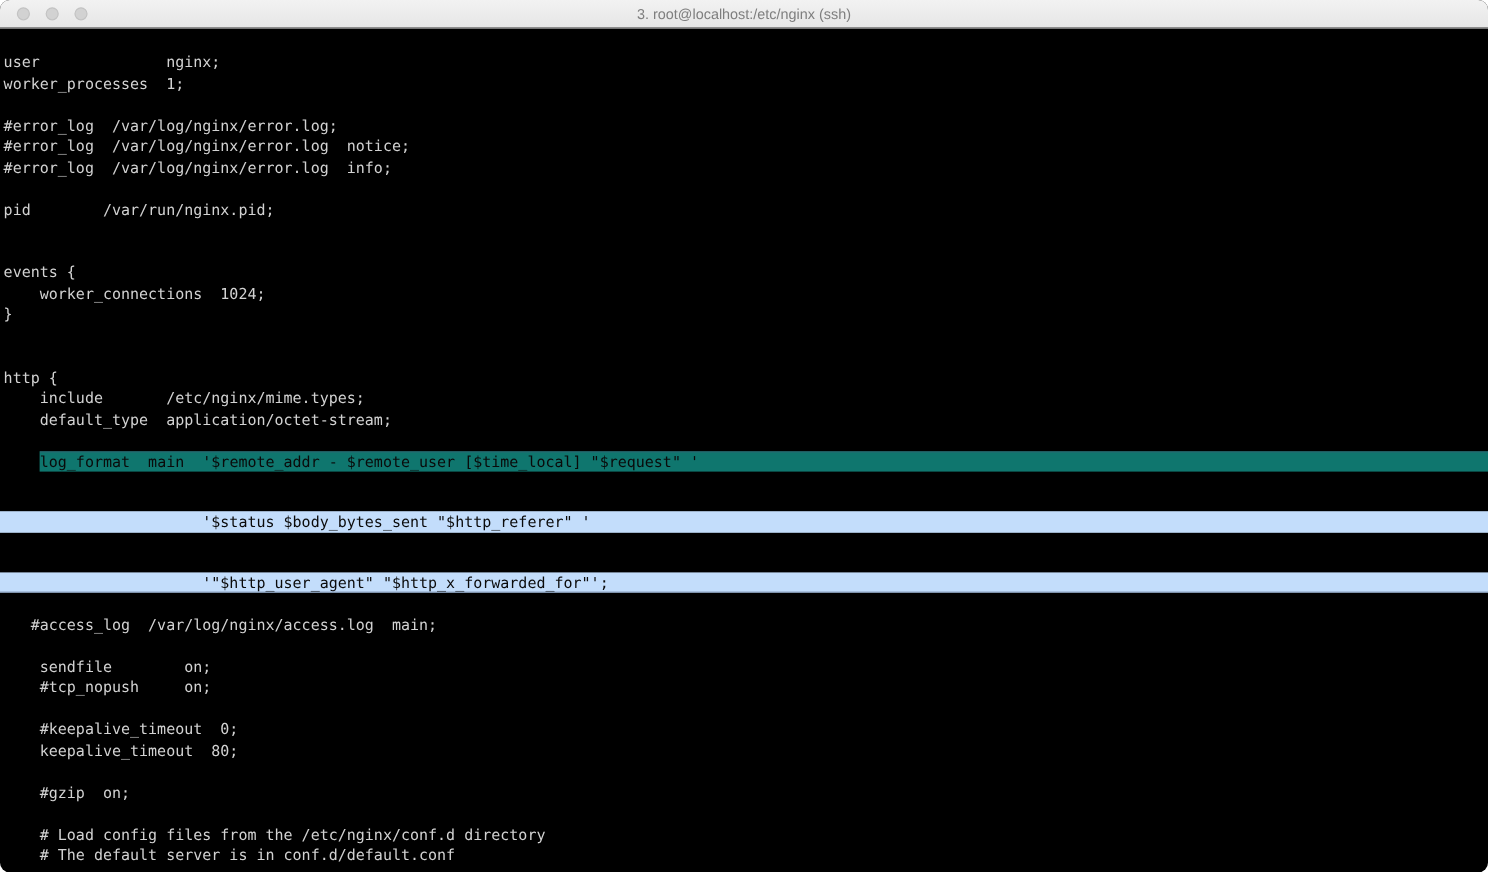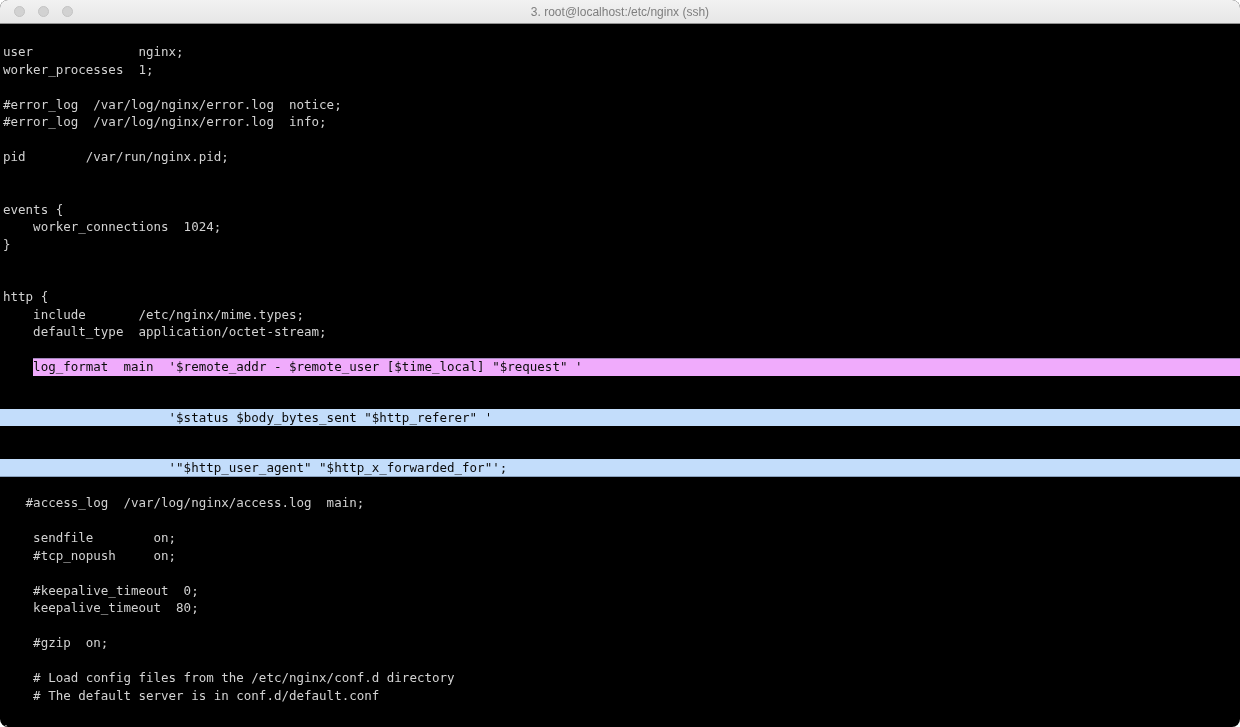--- a/index.html
+++ b/index.html
@@ -66,21 +66,21 @@
     border-radius: 10px;
   }
   .line {
     height: 17.5px;
     white-space: pre;
   }
   .line.flex {
     display: flex;
   }
   .sel {
-    background: #f0abfc;
+    background: #0f766e;
     color: #0a0a0a;
   }
   .sel-start {
     flex: 1;
     box-shadow: inset 0 1px 0 rgba(70, 92, 115, 0.45);
   }
   .line.sel-full {
     background: #c3ddfb;
     color: #0a0a0a;
     margin-left: -3px;
@@ -110,20 +110,21 @@
       <span class="tl"><span></span></span>
       <span class="tl"><span></span></span>
     </div>
     <div class="title">3. root@localhost:/etc/nginx (ssh)</div>
   </div>
   <div class="terminal">
     <div>
         <div class="line">user              nginx;</div>
         <div class="line">worker_processes  1;</div>
         <div class="line"></div>
+        <div class="line">#error_log  /var/log/nginx/error.log;</div>
         <div class="line">#error_log  /var/log/nginx/error.log  notice;</div>
         <div class="line">#error_log  /var/log/nginx/error.log  info;</div>
         <div class="line"></div>
         <div class="line">pid        /var/run/nginx.pid;</div>
         <div class="line"></div>
         <div class="line"></div>
         <div class="line">events {</div>
         <div class="line">    worker_connections  1024;</div>
         <div class="line">}</div>
         <div class="line"></div>

